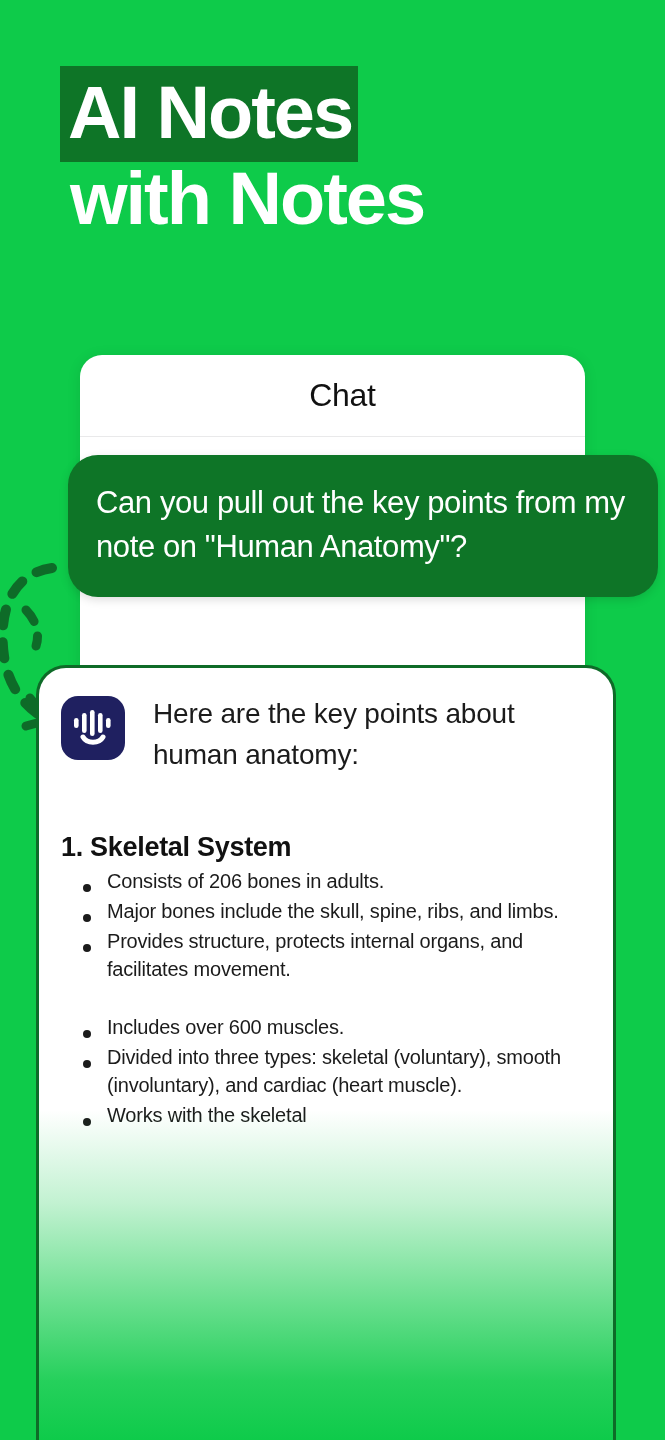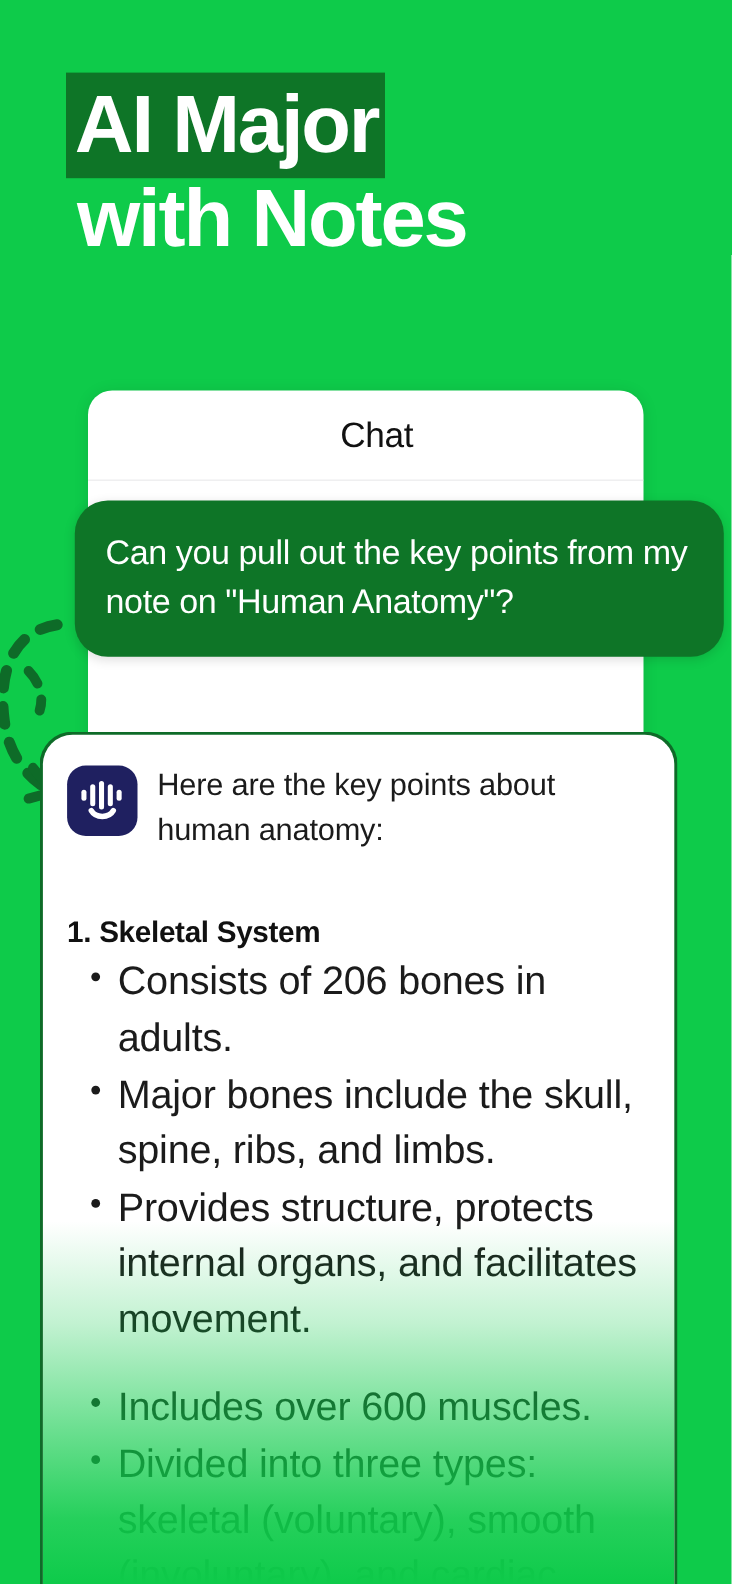--- a/index.html
+++ b/index.html
@@ -114,21 +114,21 @@
       rgba(14,203,74,0.25) 28%,
       rgba(14,203,74,0.62) 58%,
       rgba(14,203,74,0.90) 82%,
       rgba(14,203,74,1) 100%);
     pointer-events:none;
   }
 
   .ai-head-row {
     display:flex;
     align-items:flex-start;
-    gap:18px;
+    gap:28px;
   }
   #ai-avatar {
     flex:0 0 auto;
     width:64px; height:64px;
     background:#1F2060;
     border-radius:17px;
     display:flex;
     align-items:center;
     justify-content:center;
     margin-top:6px;
@@ -146,41 +146,41 @@
     font-size:27px;
     font-weight:700;
     color:#111;
     letter-spacing:-0.3px;
     margin-bottom:4px;
   }
   .section-head + ul { margin-bottom:30px; }
   .ai-body ul { list-style:none; padding-left:12px; }
   .ai-body li {
     position:relative;
-    font-size:36px;
+    font-size:20px;
     line-height:1.40;
     color:#1b1b1b;
     letter-spacing:-0.2px;
     padding-left:34px;
     margin-bottom:2px;
   }
   .ai-body li::before {
     content:"";
     position:absolute;
     left:10px; top:17px;
     width:8px; height:8px;
     border-radius:50%;
     background:#1b1b1b;
   }
 </style>
 </head>
 <body>
 
 <div id="headline">
-  <span class="headline-line hl1">AI Major</span>
+  <span class="headline-line hl1">AI Notes</span>
   <span class="headline-line hl2">with Notes</span>
 </div>
 
 <div id="phone-panel">
   <div id="chat-header">
     <span class="title">Chat</span>
   </div>
 </div>
 
 <div id="arrow-annotation">

